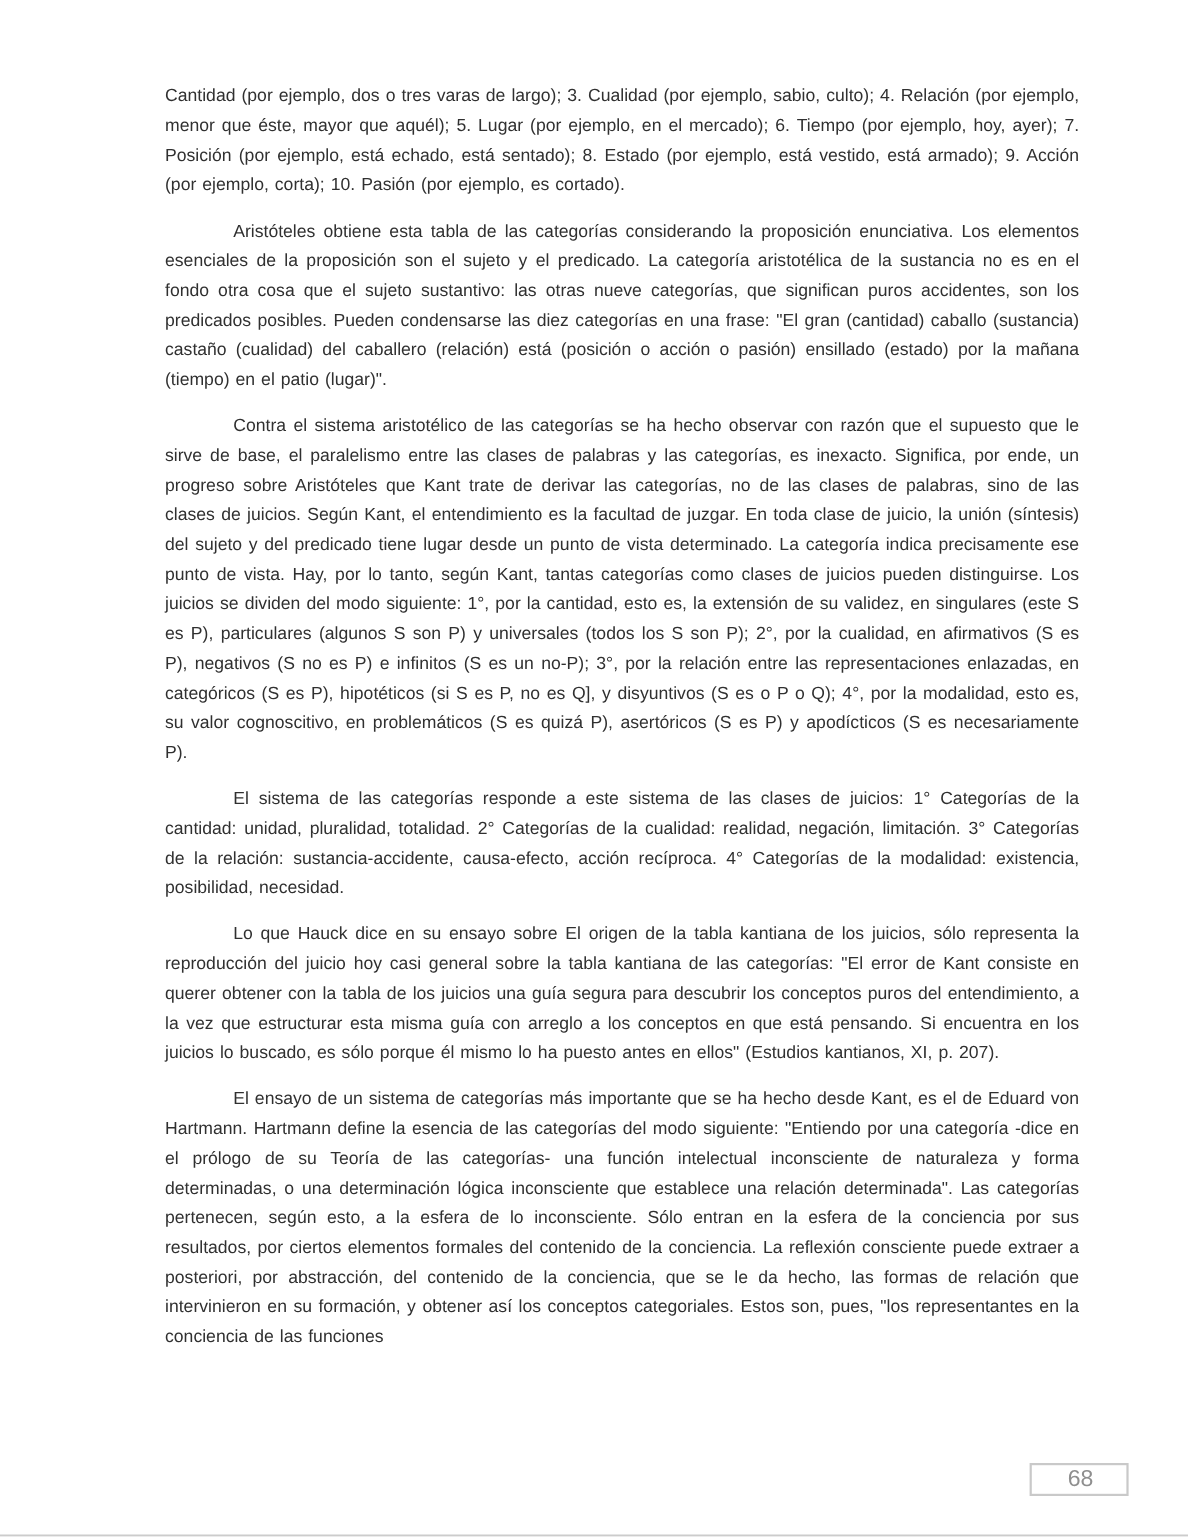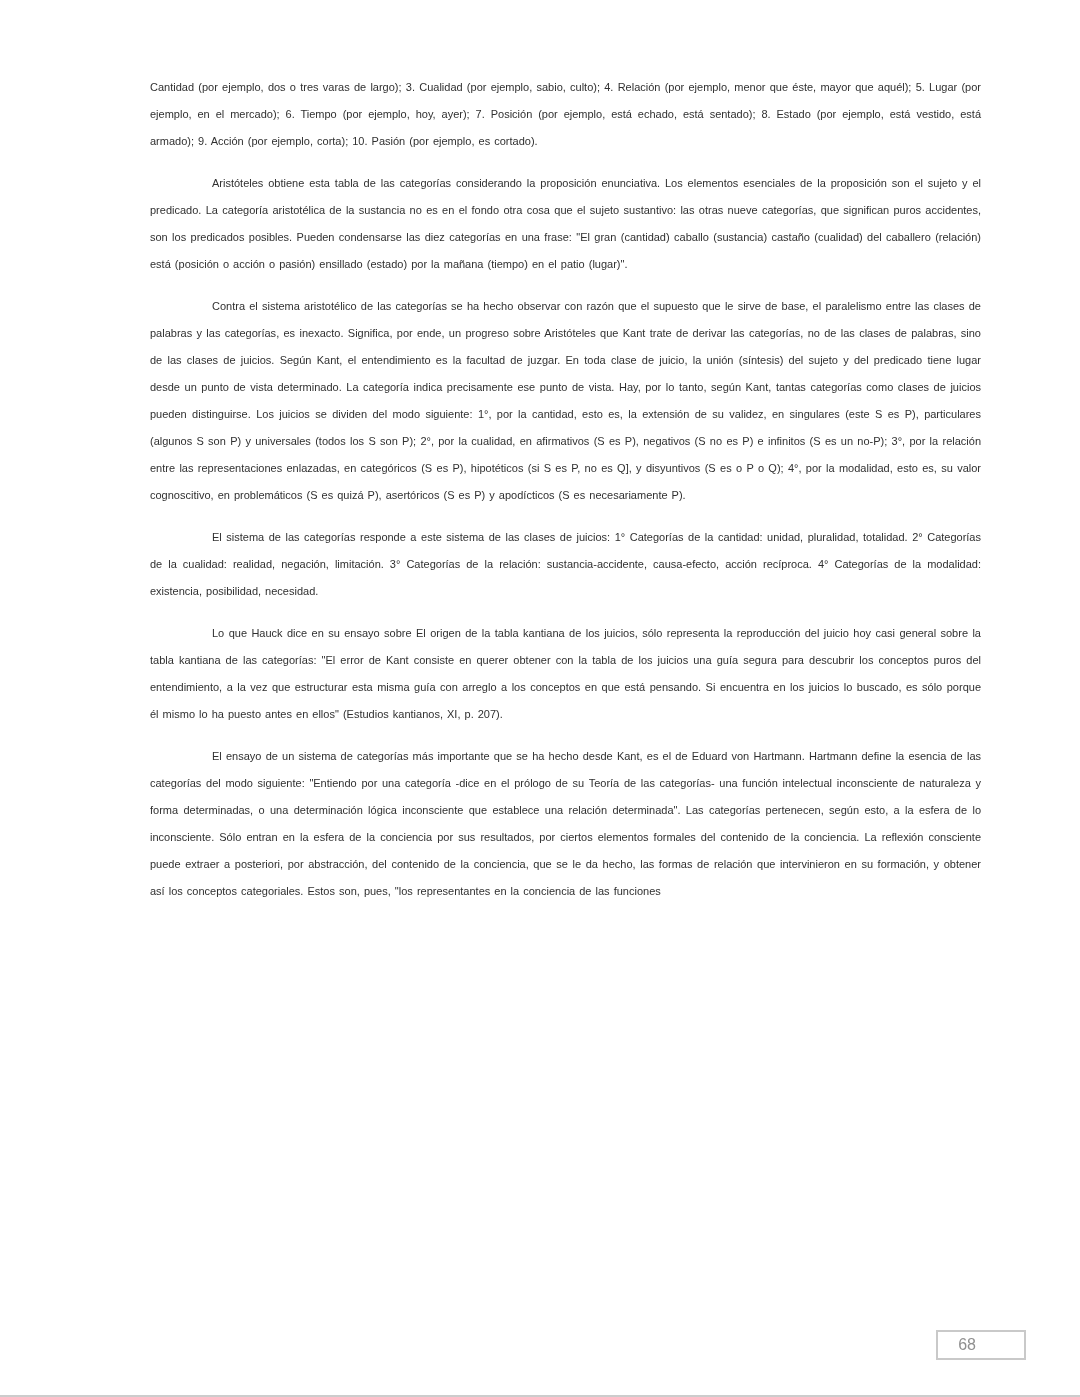--- a/index.html
+++ b/index.html
@@ -13,40 +13,40 @@
     font-family: "Liberation Sans", sans-serif;
     color: #303030;
   }
   .text-block {
     position: absolute;
     left: 150px;
     top: 74px;
     width: 831px;
   }
   p.para {
-    font-size: 11px;
+    font-size: 16px;
     line-height: 27px;
     text-align: justify;
     margin-bottom: 15px;
     word-spacing: 1px;
   }
   p.para.indent { text-indent: 62px; }
   .em { }
   .page-num-box {
     position: absolute;
     left: 936px;
     top: 1330px;
     width: 90px;
     height: 30px;
     border: 2px solid #c9c9c9;
     color: #8f8f8f;
-    font-size: 16px;
+    font-size: 21px;
     line-height: 26px;
     text-align: right;
-    padding-right: 48px;
+    padding-right: 30px;
   }
   .bottom-edge {
     position: absolute;
     left: 0;
     bottom: 0;
     width: 100%;
     height: 2px;
     background: #cccccc;
   }
 </style>

